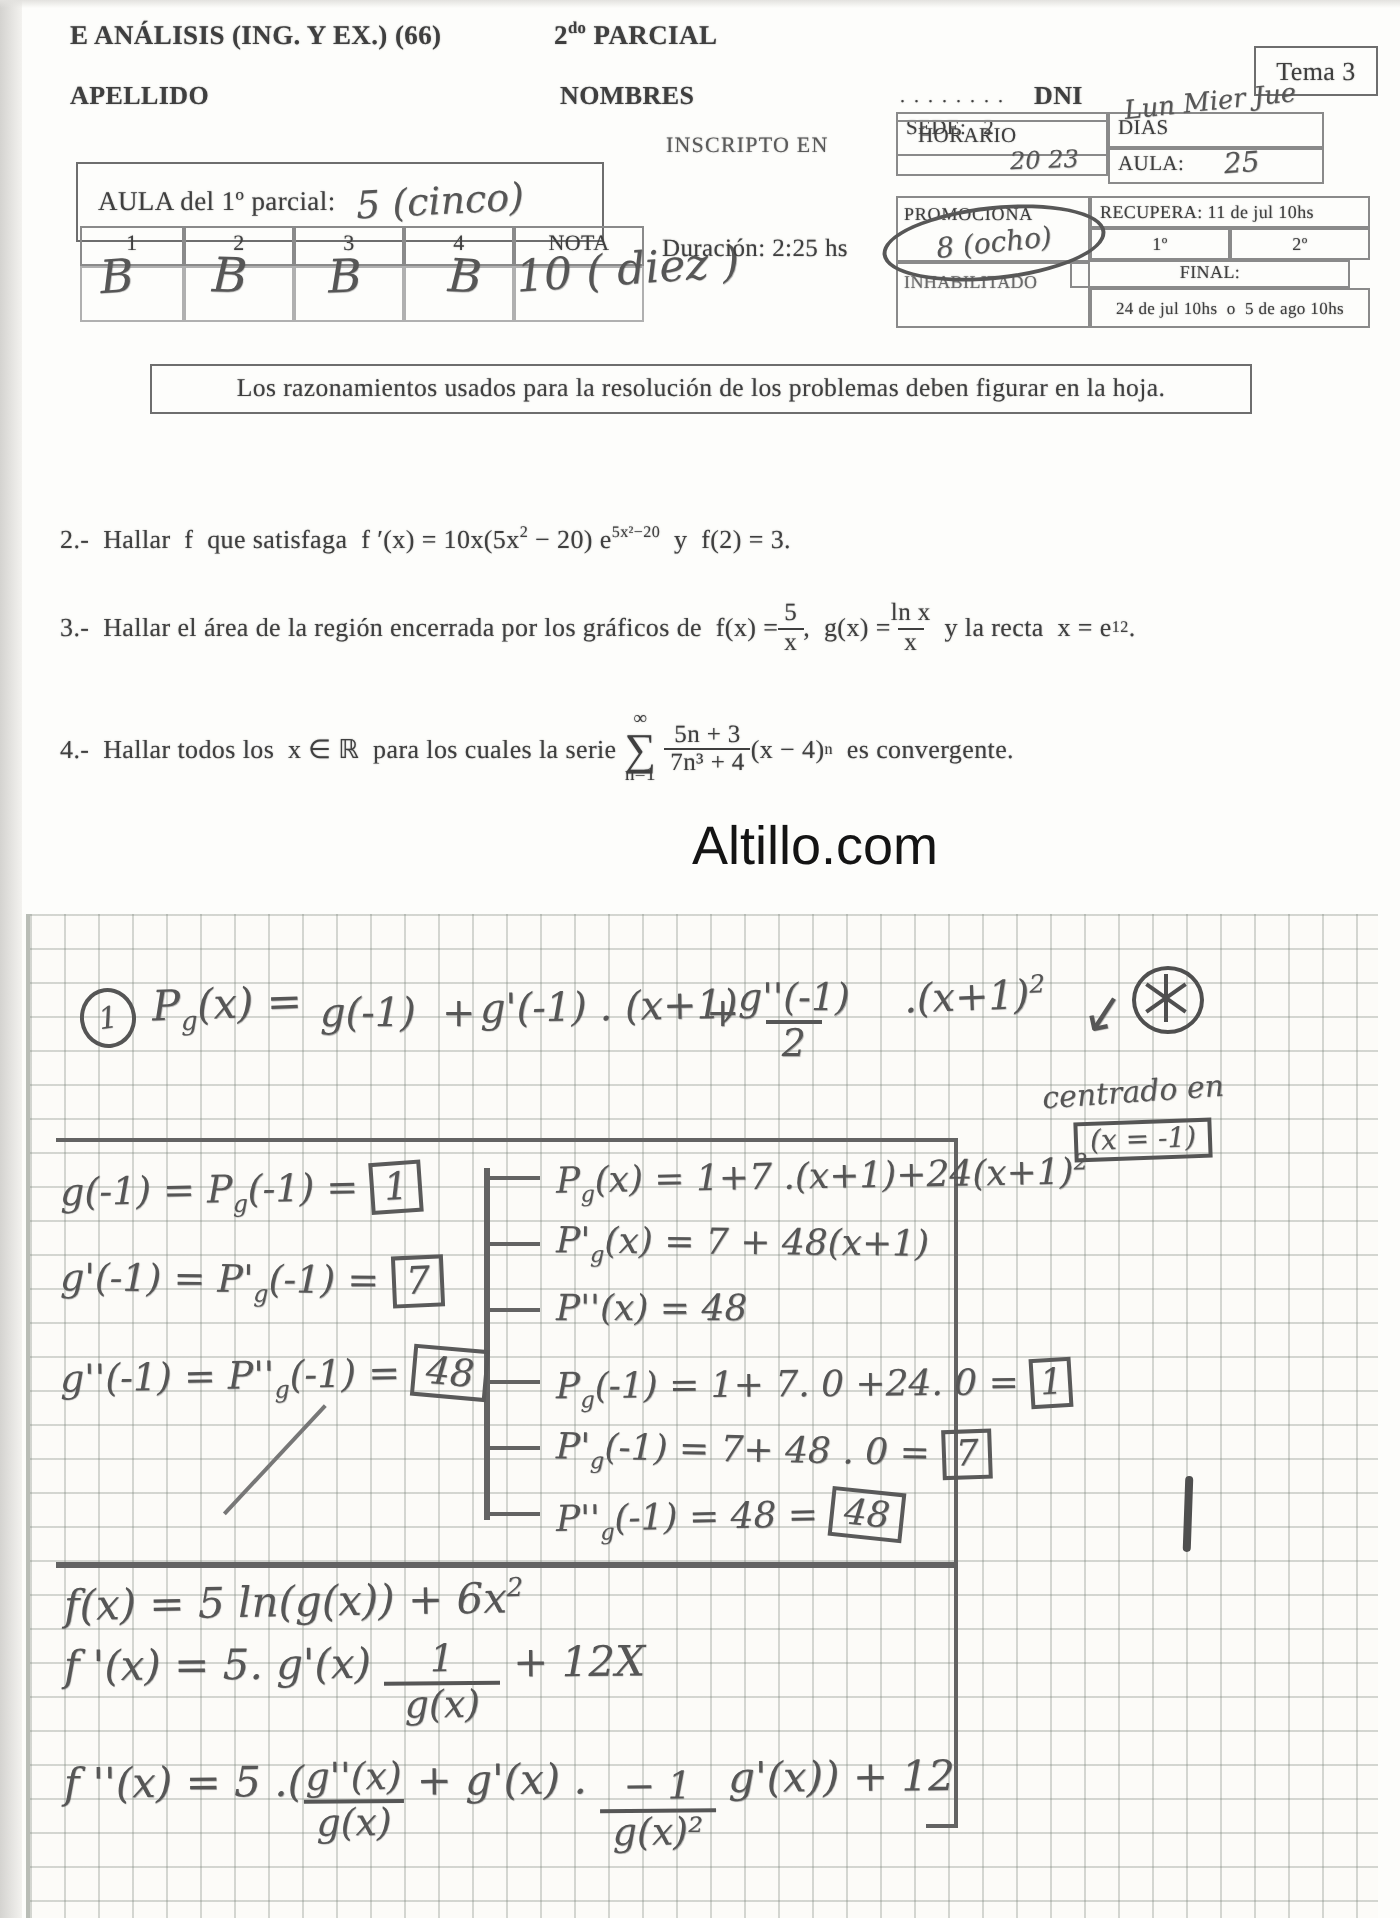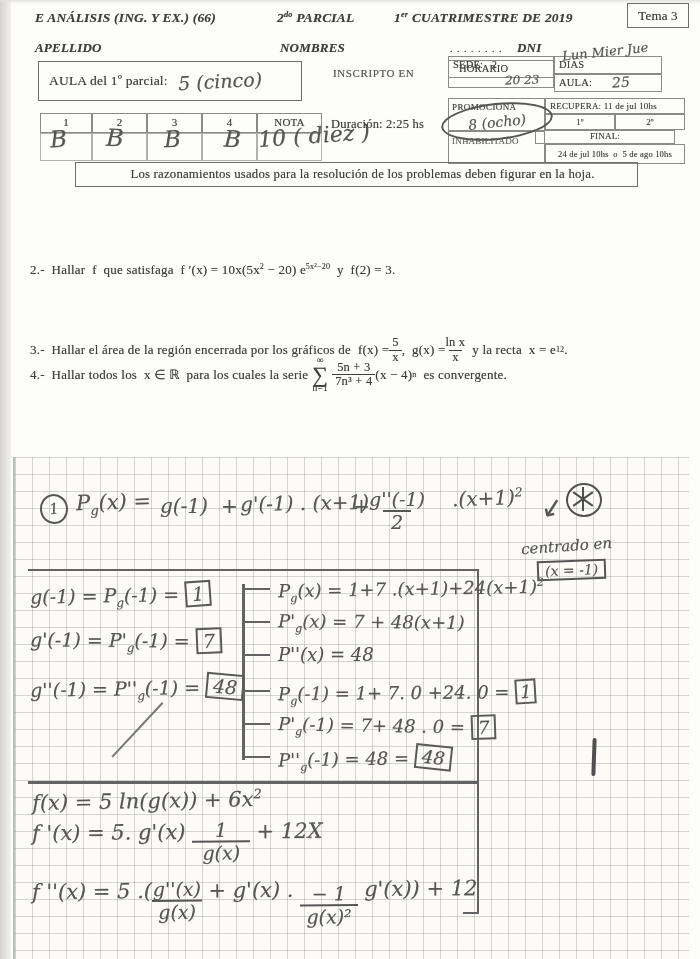--- a/index.html
+++ b/index.html
@@ -4,22 +4,22 @@
 <style>
   html,body{margin:0;padding:0;background:#e9e8e5;}
   .page{position:relative;width:700px;height:959px;background:#fdfdfb;overflow:hidden;
         font-family:"Liberation Serif",serif;color:#3f3f3f;}
   .edge-left{position:absolute;left:0;top:0;width:11px;height:959px;
              background:linear-gradient(to right,#d4d3d0,#f3f2ef);}
   .edge-top{position:absolute;left:0;top:0;width:700px;height:4px;
             background:linear-gradient(to bottom,#e3e2df,rgba(255,255,255,0));}
   .abs{position:absolute;}
   .print{color:#3f3f3f;text-shadow:0 0 0.7px rgba(90,90,90,0.65);letter-spacing:0.2px;}
-  .b{font-weight:bold;font-style:italic;}
-  .box{border:1.5px solid #6e6e6e;}
+  .b{font-weight:bold;}
+  .box{border:1.5px solid #6e6e6e;margin-top:20px;}
   .cell{border:1px solid #8a8a8a;box-sizing:border-box;overflow:visible;}
   sup,.sup{font-size:0.62em;vertical-align:super;line-height:0;}
   sub,.sub{font-size:0.62em;vertical-align:sub;line-height:0;}
   .frac{display:inline-flex;flex-direction:column;align-items:center;line-height:1.1;vertical-align:middle;}
   .frac .fd{border-top:1px solid currentColor;padding:0 3px;}
   .sum{display:inline-flex;flex-direction:column;align-items:center;line-height:1;font-size:9.5px;margin:0 4px;}
   .sum .sig{font-size:22px;line-height:0.85;}
   .hw{font-family:"DejaVu Serif",serif;font-style:italic;color:#565656;
       text-shadow:0.3px 0.3px 0.4px rgba(80,80,80,0.45);white-space:nowrap;}
   .hwbox{display:inline-block;border:2px solid #5a5a5a;padding:0 5px;margin-left:6px;transform:rotate(-3deg);}
@@ -39,23 +39,20 @@
 <div class="page">
   <div class="edge-left"></div>
   <div class="edge-top"></div>
 
   <div class="abs print b" style="left:35px;top:10px;font-size:13.5px;">
     <span>E ANÁLISIS (ING. Y EX.) (66)</span>
   </div>
   <div class="abs print b" style="left:277px;top:10px;font-size:13.5px;">
     <span>2</span><sup>do</sup><span>&nbsp;PARCIAL</span>
   </div>
-  <div class="abs print b" style="left:394px;top:10px;font-size:13.5px;">
-    <span>1</span><sup>er</sup><span>&nbsp;CUATRIMESTRE DE 2019</span>
-  </div>
   <div class="abs box print" style="left:627px;top:3px;width:60px;height:23px;line-height:23px;text-align:center;font-size:13px;">
     <span>Tema 3</span>
   </div>
 
   <div class="abs print b" style="left:35px;top:40px;font-size:13px;">APELLIDO</div>
   <div class="abs print b" style="left:280px;top:40px;font-size:13px;">NOMBRES</div>
   <div class="abs print" style="left:450px;top:43px;font-size:10px;letter-spacing:1px;">. . . . . . . .</div>
   <div class="abs print b" style="left:517px;top:40px;font-size:13px;">DNI</div>
 
   <div class="abs box" style="left:38px;top:61px;width:264px;height:40px;display:flex;align-items:center;padding-left:10px;box-sizing:border-box;">
@@ -101,28 +98,28 @@
     <div class="cell abs" style="left:217px;top:20px;width:65px;height:28px;border-color:#b0b0b0;"></div>
   </div>
   <div class="abs hw" style="left:50px;top:126px;font-size:23px;transform:rotate(-4deg);">B</div>
   <div class="abs hw" style="left:106px;top:124px;font-size:24px;transform:rotate(2deg);">B</div>
   <div class="abs hw" style="left:164px;top:126px;font-size:23px;transform:rotate(-2deg);">B</div>
   <div class="abs hw" style="left:224px;top:126px;font-size:23px;transform:rotate(3deg);">B</div>
   <div class="abs hw" style="left:258px;top:123px;font-size:22px;transform:rotate(-4deg);">10 ( diez )</div>
 
   <div class="abs print" style="left:331px;top:117px;font-size:12.5px;">Duración: 2:25 hs</div>
 
-  <div class="abs box print" style="left:75px;top:162px;width:549px;height:23px;line-height:23px;text-align:center;font-size:12.8px;padding-left:12px;">Los razonamientos usados para la resolución de los problemas deben figurar en la hoja.</div>
+  <div class="abs box print" style="left:75px;top:162px;width:549px;height:23px;line-height:23px;text-align:center;font-size:12.8px;">Los razonamientos usados para la resolución de los problemas deben figurar en la hoja.</div>
 
 
   <div class="abs print" style="left:30px;top:262px;font-size:13px;white-space:nowrap;">
     <span>2.-&nbsp; Hallar&nbsp; f&nbsp; que satisfaga&nbsp; f ′(x) = 10x(5x</span><sup>2</sup><span> − 20) e</span><sup>5x²−20</sup><span>&nbsp; y&nbsp; f(2) = 3.</span>
   </div>
 
-  <div class="abs print flexrow" style="left:30px;top:300px;font-size:13px;margin-top:36px;">
+  <div class="abs print flexrow" style="left:30px;top:300px;font-size:13px;">
     <span>3.-&nbsp; Hallar el área de la región encerrada por los gráficos de&nbsp; f(x) = </span>
     <span class="frac" style="font-size:12.5px;">
         <span>5</span>
         <span class="fd">x</span>
       </span>
     <span> ,&nbsp; g(x) = </span>
     <span class="frac" style="font-size:12.5px;">
         <span>ln x</span>
         <span class="fd">x</span>
       </span>
@@ -140,20 +137,21 @@
       </span>
     <span class="frac" style="font-size:12.5px;">
         <span>5n + 3</span>
         <span class="fd">7n³ + 4</span>
       </span>
     <span> (x − 4)</span>
       <sup>n</sup>
       <span>&nbsp; es convergente.</span>
   </div>
 
+  <div class="abs" style="left:346px;top:408px;font-family:'Liberation Sans',sans-serif;font-size:27px;color:#141414;">Altillo.com</div>
 
   <div class="graph"></div>
 
   <div class="abs hw circ" style="left:40px;top:494px;width:24px;height:26px;font-size:15px;transform:rotate(-8deg);">
       <span>1</span>
     </div>
   <div class="abs hw" style="left:76px;top:490px;font-size:21px;transform:rotate(-2deg);">
     <span>P</span><span class="sub">g</span><span>(x) =</span>
   </div>
   <div class="abs hw" style="left:160px;top:494px;font-size:20px;">g(-1)</div>

